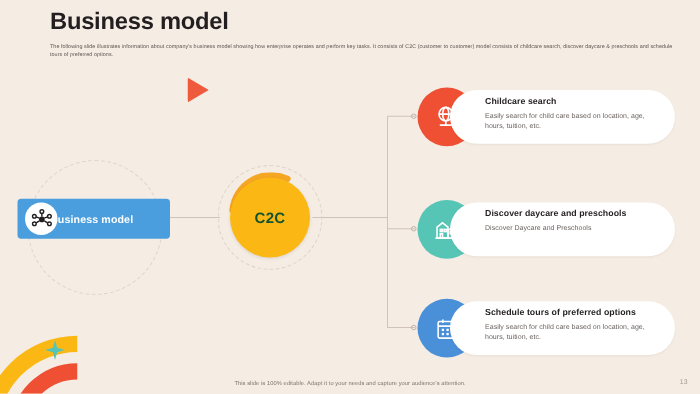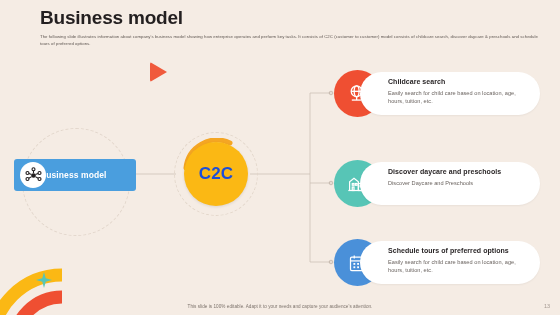--- a/index.html
+++ b/index.html
@@ -140,22 +140,22 @@
     width: 64px;
     height: 64px;
     border-radius: 50%;
     background: #fbb814;
     display: flex;
     align-items: center;
     justify-content: center;
     box-shadow: 0 1px 3px rgba(0,0,0,.10);
   }
   .hub-label {
-    color: #1d4ed8;
-    font-size: 17px;
+    color: #14532d;
+    font-size: 12px;
     font-weight: bold;
     letter-spacing: 0.2px;
   }
   .hub-arc {
     position: absolute;
     inset: 0;
   }
   .hub-dashed {
     position: absolute;
     left: -6px;

